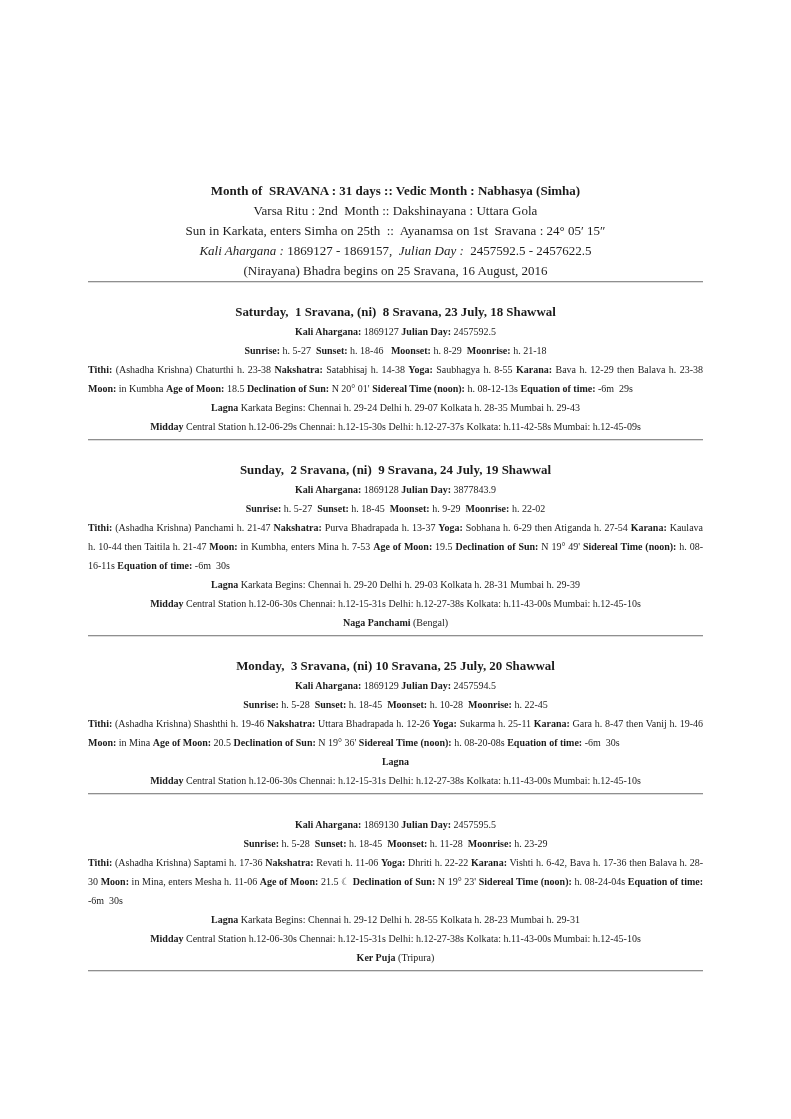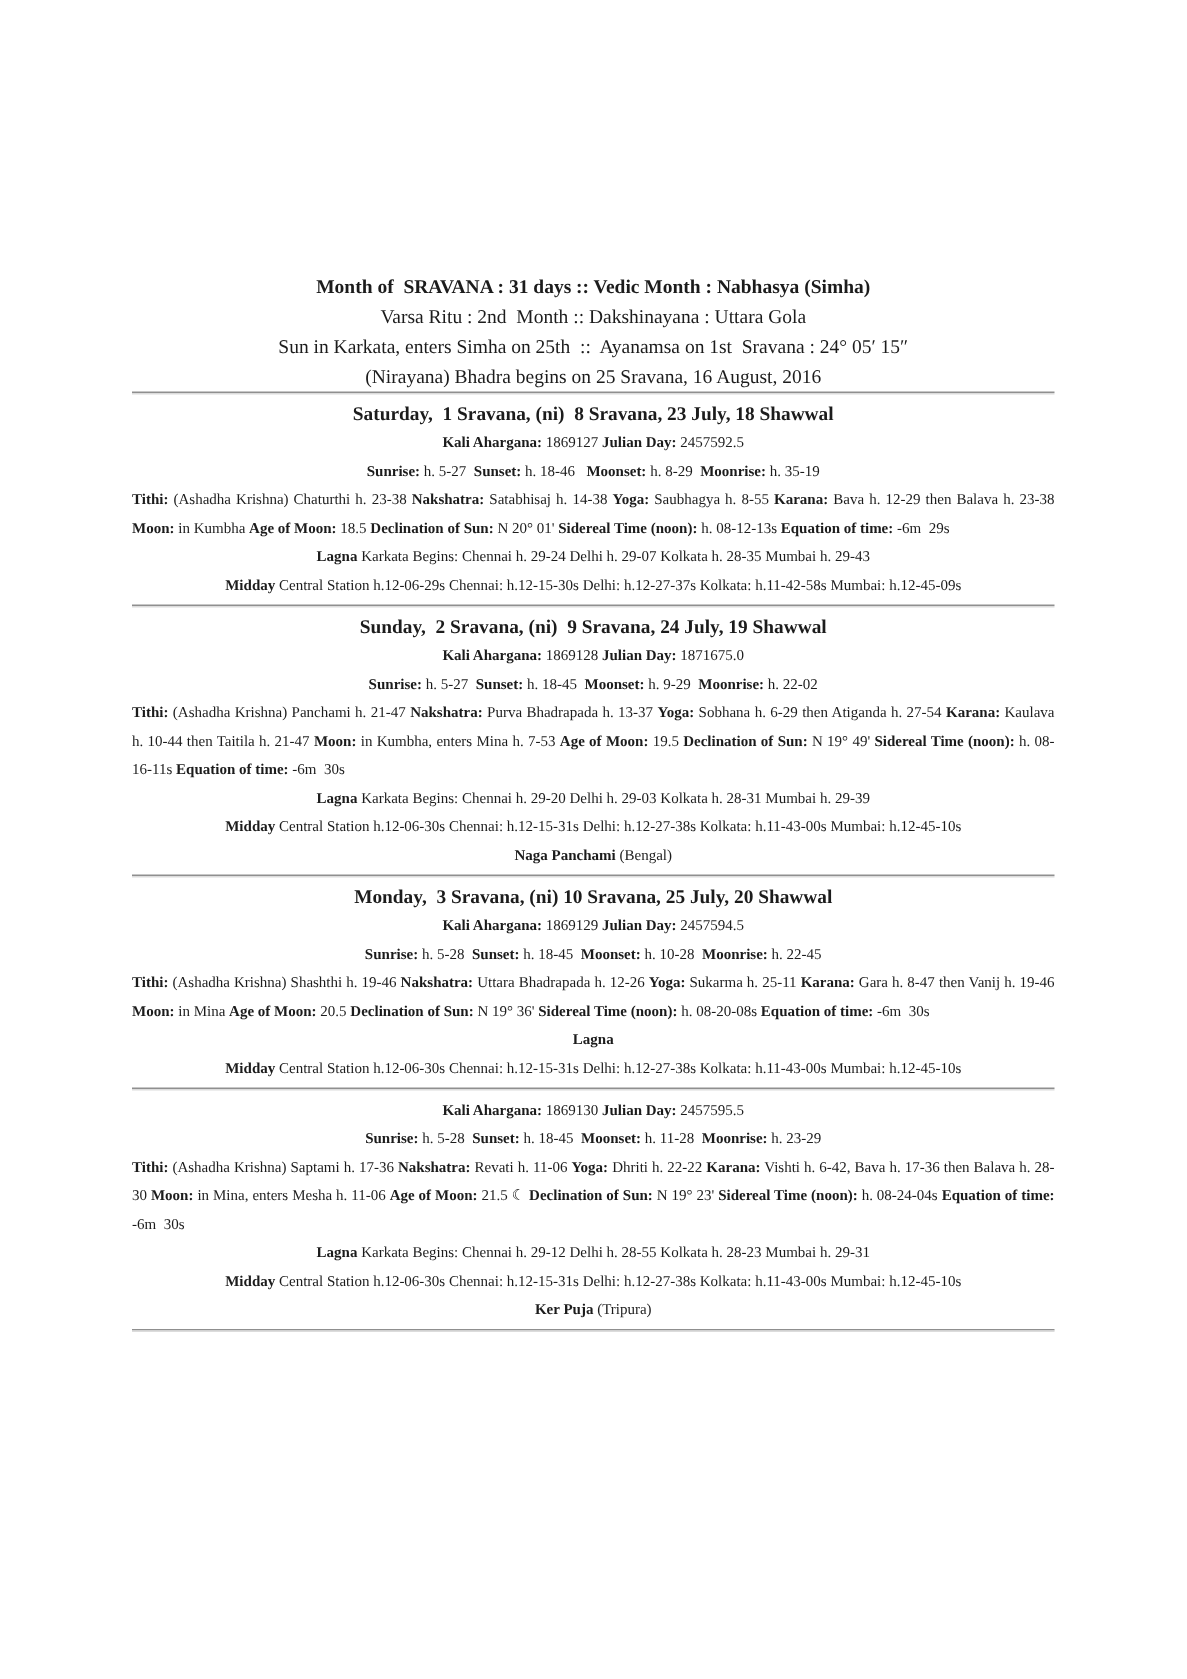--- a/index.html
+++ b/index.html
@@ -5,21 +5,21 @@
   html,body{margin:0;padding:0;background:#ffffff;}
   .page{
     position:relative;width:791px;height:1119px;background:#ffffff;
     font-family:"Liberation Serif","DejaVu Serif",serif;color:#1c1c1c;
     overflow:hidden;
   }
   .content{position:absolute;left:88px;top:181px;width:615px;}
   .hdr .line{font-size:13px;line-height:20px;}
   .line{display:flex;justify-content:center;white-space:pre;}
   .day .line,.day .para{font-size:10px;line-height:19px;}
-  .day{padding:4px 0 3px;}
+  .day{padding:20px 0 3px;}
   .day .title{font-weight:bold;font-size:12.9px;}
   .para{text-align:justify;white-space:normal;}
   .b{font-weight:bold;}
   .i{font-style:italic;}
   hr.rule{
     border:none;height:0;margin:0;
     border-top:1px solid #8f8f8f;border-bottom:1px solid #dcdcdc;
   }
 </style>
 </head>
@@ -28,39 +28,40 @@
 <div class="page">
   <div class="content">
     <header class="hdr" id="hdr-lines">
   <div class="line"><span class="b">Month of  SRAVANA : 31 days :: Vedic Month : Nabhasya (Simha)</span></div>
 
 
   <div class="line"><span>Varsa Ritu : 2nd  Month :: Dakshinayana : Uttara Gola</span></div>
 
   <div class="line"><span>Sun in Karkata, enters Simha on 25th  ::  Ayanamsa on 1st  Sravana : 24° 05′ 15″</span></div>
 
+  <div class="line"><span class="i">Kali Ahargana : </span><span>1869127 - 1869157,  </span><span class="i">Julian Day :  </span><span>2457592.5 - 2457622.5</span></div>
 
   <div class="line"><span>(Nirayana) Bhadra begins on 25 Sravana, 16 August, 2016</span></div>
 </header>
     <hr class="rule">
     <div id="days">
   <section class="day">
     <div class="line title"><span class="b">Saturday,  1 Sravana, (ni)  8 Sravana, 23 July, 18 Shawwal</span></div>
     <div class="line"><span class="b">Kali Ahargana:</span><span> 1869127 </span><span class="b">Julian Day:</span><span> 2457592.5</span></div>
-    <div class="line"><span class="b">Sunrise:</span><span> h. 5-27  </span><span class="b">Sunset:</span><span> h. 18-46   </span><span class="b">Moonset:</span><span> h. 8-29  </span><span class="b">Moonrise:</span><span> h. 35-19</span></div>
+    <div class="line"><span class="b">Sunrise:</span><span> h. 5-27  </span><span class="b">Sunset:</span><span> h. 18-46   </span><span class="b">Moonset:</span><span> h. 8-29  </span><span class="b">Moonrise:</span><span> h. 21-18</span></div>
     <div class="para"><span class="b">Tithi:</span><span> (Ashadha Krishna) Chaturthi h. 23-38 </span><span class="b">Nakshatra:</span><span> Satabhisaj h. 14-38 </span><span class="b">Yoga:</span><span> Saubhagya h. 8-55 </span><span class="b">Karana:</span><span> Bava h. 12-29 then Balava h. 23-38 </span><span class="b">Moon:</span><span> in Kumbha </span><span class="b">Age of Moon:</span><span> 18.5 </span><span class="b">Declination of Sun:</span><span> N 20° 01' </span><span class="b">Sidereal Time (noon):</span><span> h. 08-12-13s </span><span class="b">Equation of time:</span><span> -6m&nbsp; 29s</span></div>
     <div class="line"><span class="b">Lagna</span><span> Karkata Begins: Chennai h. 29-24 Delhi h. 29-07 Kolkata h. 28-35 Mumbai h. 29-43</span></div>
     <div class="line"><span class="b">Midday</span><span> Central Station h.12-06-29s Chennai: h.12-15-30s Delhi: h.12-27-37s Kolkata: h.11-42-58s Mumbai: h.12-45-09s</span></div>
 
   </section>
   <hr class="rule">
 
   <section class="day">
     <div class="line title"><span class="b">Sunday,  2 Sravana, (ni)  9 Sravana, 24 July, 19 Shawwal</span></div>
-    <div class="line"><span class="b">Kali Ahargana:</span><span> 1869128 </span><span class="b">Julian Day:</span><span> 1871675.0</span></div>
+    <div class="line"><span class="b">Kali Ahargana:</span><span> 1869128 </span><span class="b">Julian Day:</span><span> 3877843.9</span></div>
     <div class="line"><span class="b">Sunrise:</span><span> h. 5-27  </span><span class="b">Sunset:</span><span> h. 18-45  </span><span class="b">Moonset:</span><span> h. 9-29  </span><span class="b">Moonrise:</span><span> h. 22-02</span></div>
     <div class="para"><span class="b">Tithi:</span><span> (Ashadha Krishna) Panchami h. 21-47 </span><span class="b">Nakshatra:</span><span> Purva Bhadrapada h. 13-37 </span><span class="b">Yoga:</span><span> Sobhana h. 6-29 then Atiganda h. 27-54 </span><span class="b">Karana:</span><span> Kaulava h. 10-44 then Taitila h. 21-47 </span><span class="b">Moon:</span><span> in Kumbha, enters Mina h. 7-53 </span><span class="b">Age of Moon:</span><span> 19.5 </span><span class="b">Declination of Sun:</span><span> N 19° 49' </span><span class="b">Sidereal Time (noon):</span><span> h. 08-16-11s </span><span class="b">Equation of time:</span><span> -6m&nbsp; 30s</span></div>
     <div class="line"><span class="b">Lagna</span><span> Karkata Begins: Chennai h. 29-20 Delhi h. 29-03 Kolkata h. 28-31 Mumbai h. 29-39</span></div>
     <div class="line"><span class="b">Midday</span><span> Central Station h.12-06-30s Chennai: h.12-15-31s Delhi: h.12-27-38s Kolkata: h.11-43-00s Mumbai: h.12-45-10s</span></div>
     <div class="line"><span class="b">Naga Panchami</span><span> (Bengal)</span></div>
   </section>
   <hr class="rule">
 
   <section class="day">
     <div class="line title"><span class="b">Monday,  3 Sravana, (ni) 10 Sravana, 25 July, 20 Shawwal</span></div>

